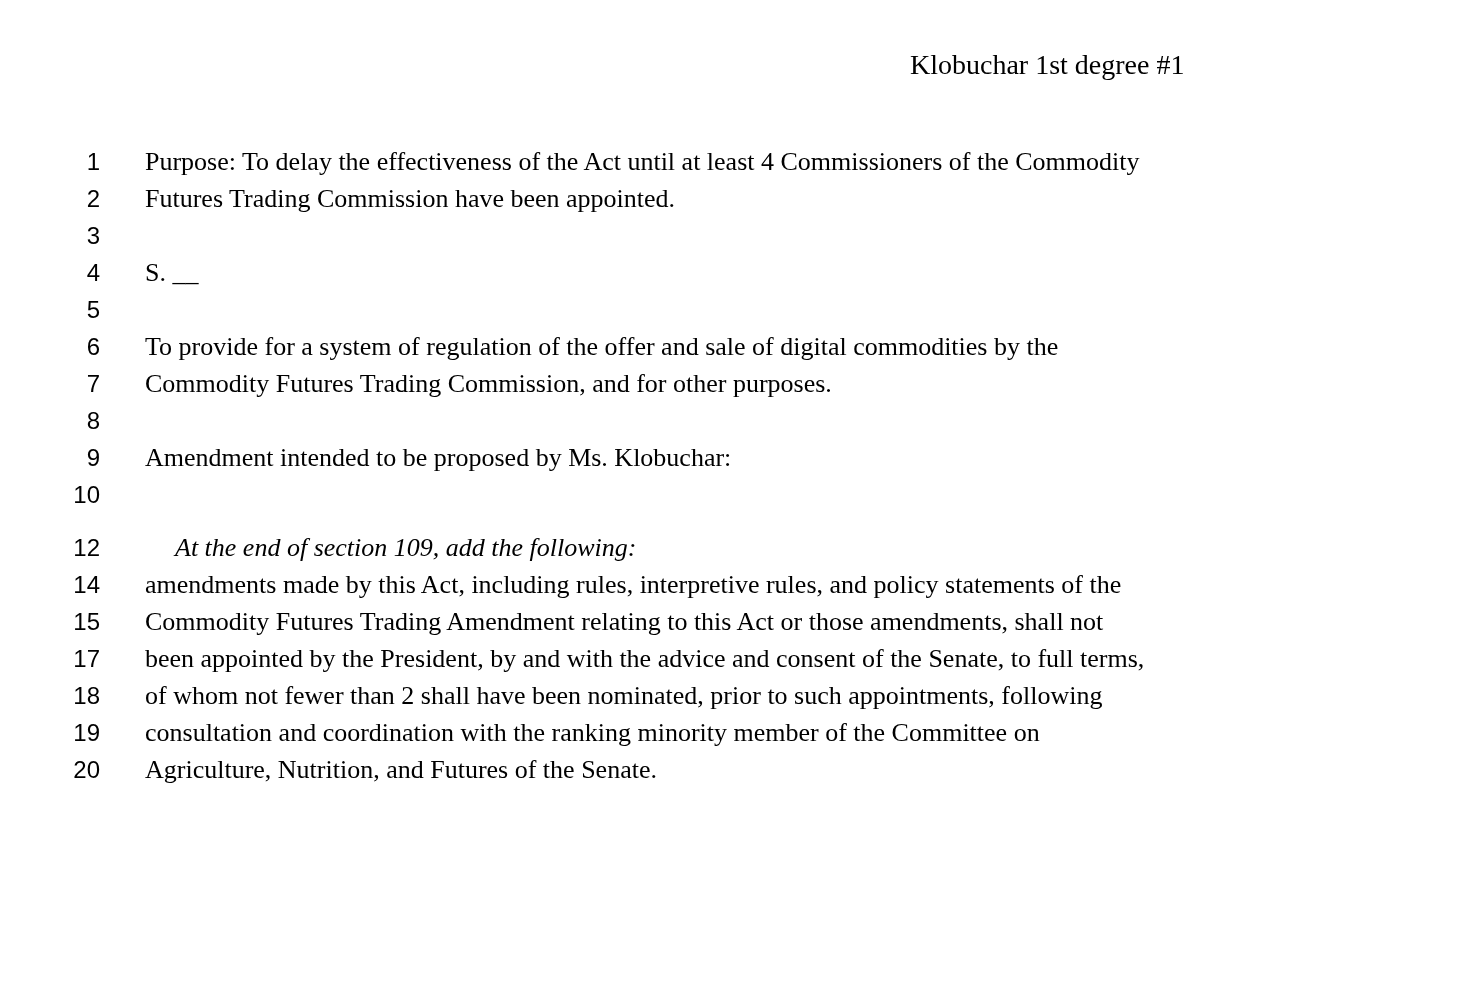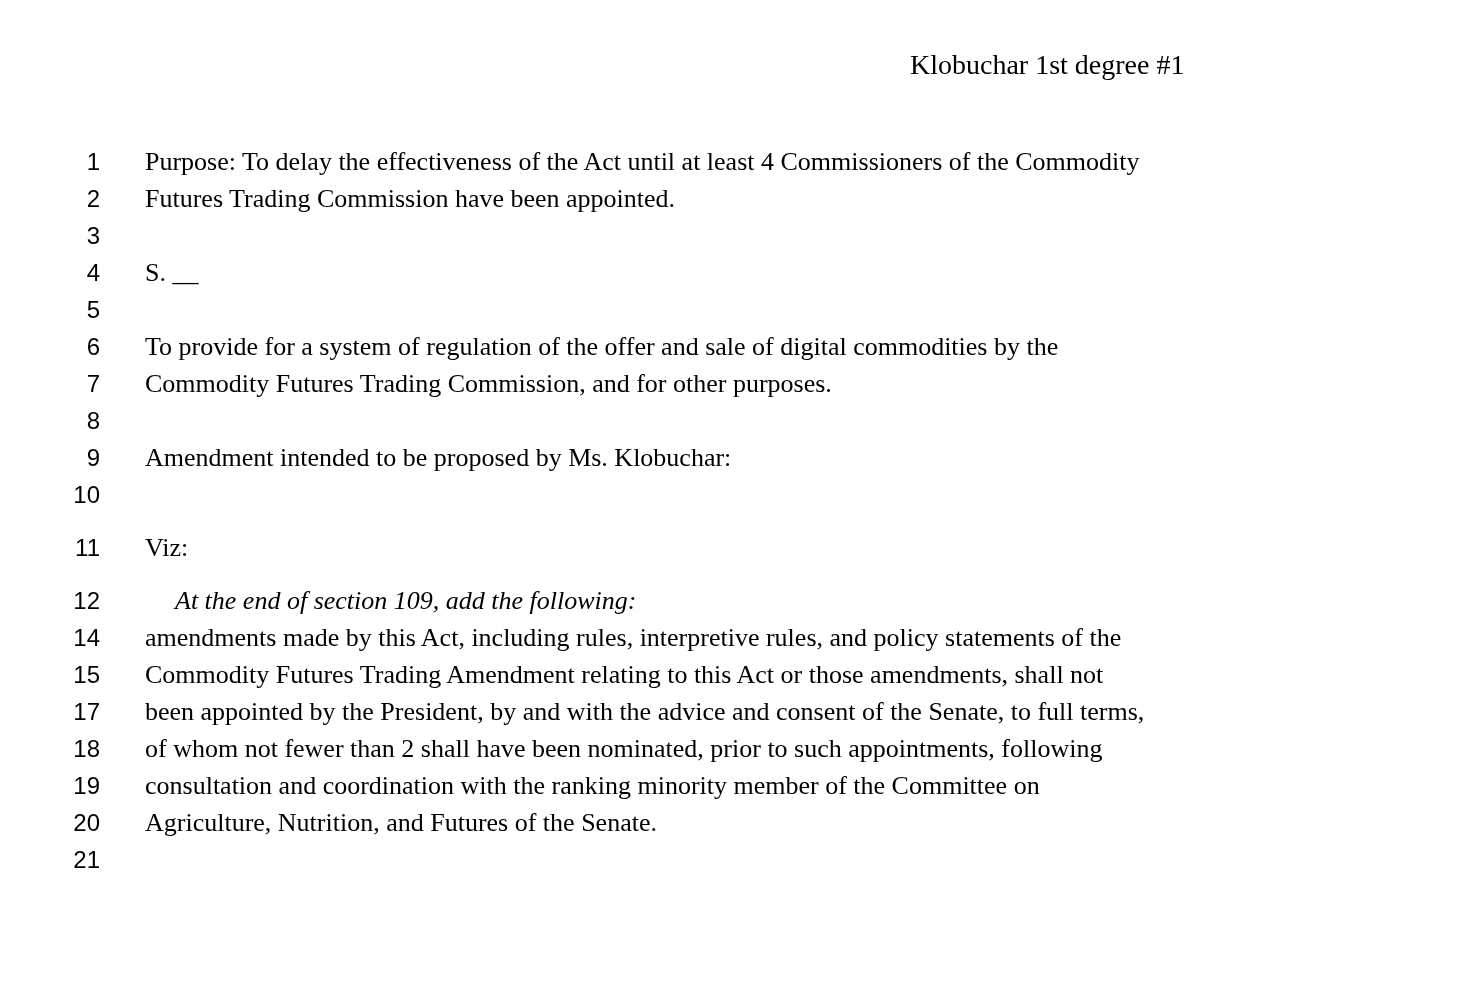--- a/index.html
+++ b/index.html
@@ -104,24 +104,20 @@
         <div class="line-text"></div>
       </div>
       <div class="line-row">
         <div class="line-num">9</div>
         <div class="line-text">Amendment intended to be proposed by Ms. Klobuchar:</div>
       </div>
       <div class="line-row">
         <div class="line-num">10</div>
         <div class="line-text"></div>
       </div>
-      <div class="line-row space-before">
-        <div class="line-num">11</div>
-        <div class="line-text">Viz:</div>
-      </div>
       <div class="line-row indent space-before">
         <div class="line-num">12</div>
         <div class="line-text">At the end of section 109, add the following:</div>
       </div>
       <div class="line-row">
         <div class="line-num">14</div>
         <div class="line-text">amendments made by this Act, including rules, interpretive rules, and policy statements of the</div>
       </div>
       <div class="line-row">
         <div class="line-num">15</div>
@@ -136,18 +132,14 @@
         <div class="line-text">of whom not fewer than 2 shall have been nominated, prior to such appointments, following</div>
       </div>
       <div class="line-row">
         <div class="line-num">19</div>
         <div class="line-text">consultation and coordination with the ranking minority member of the Committee on</div>
       </div>
       <div class="line-row">
         <div class="line-num">20</div>
         <div class="line-text">Agriculture, Nutrition, and Futures of the Senate.</div>
       </div>
-      <div class="line-row">
-        <div class="line-num">21</div>
-        <div class="line-text"></div>
-      </div>
     </div>
 </div>
 
 </body></html>

